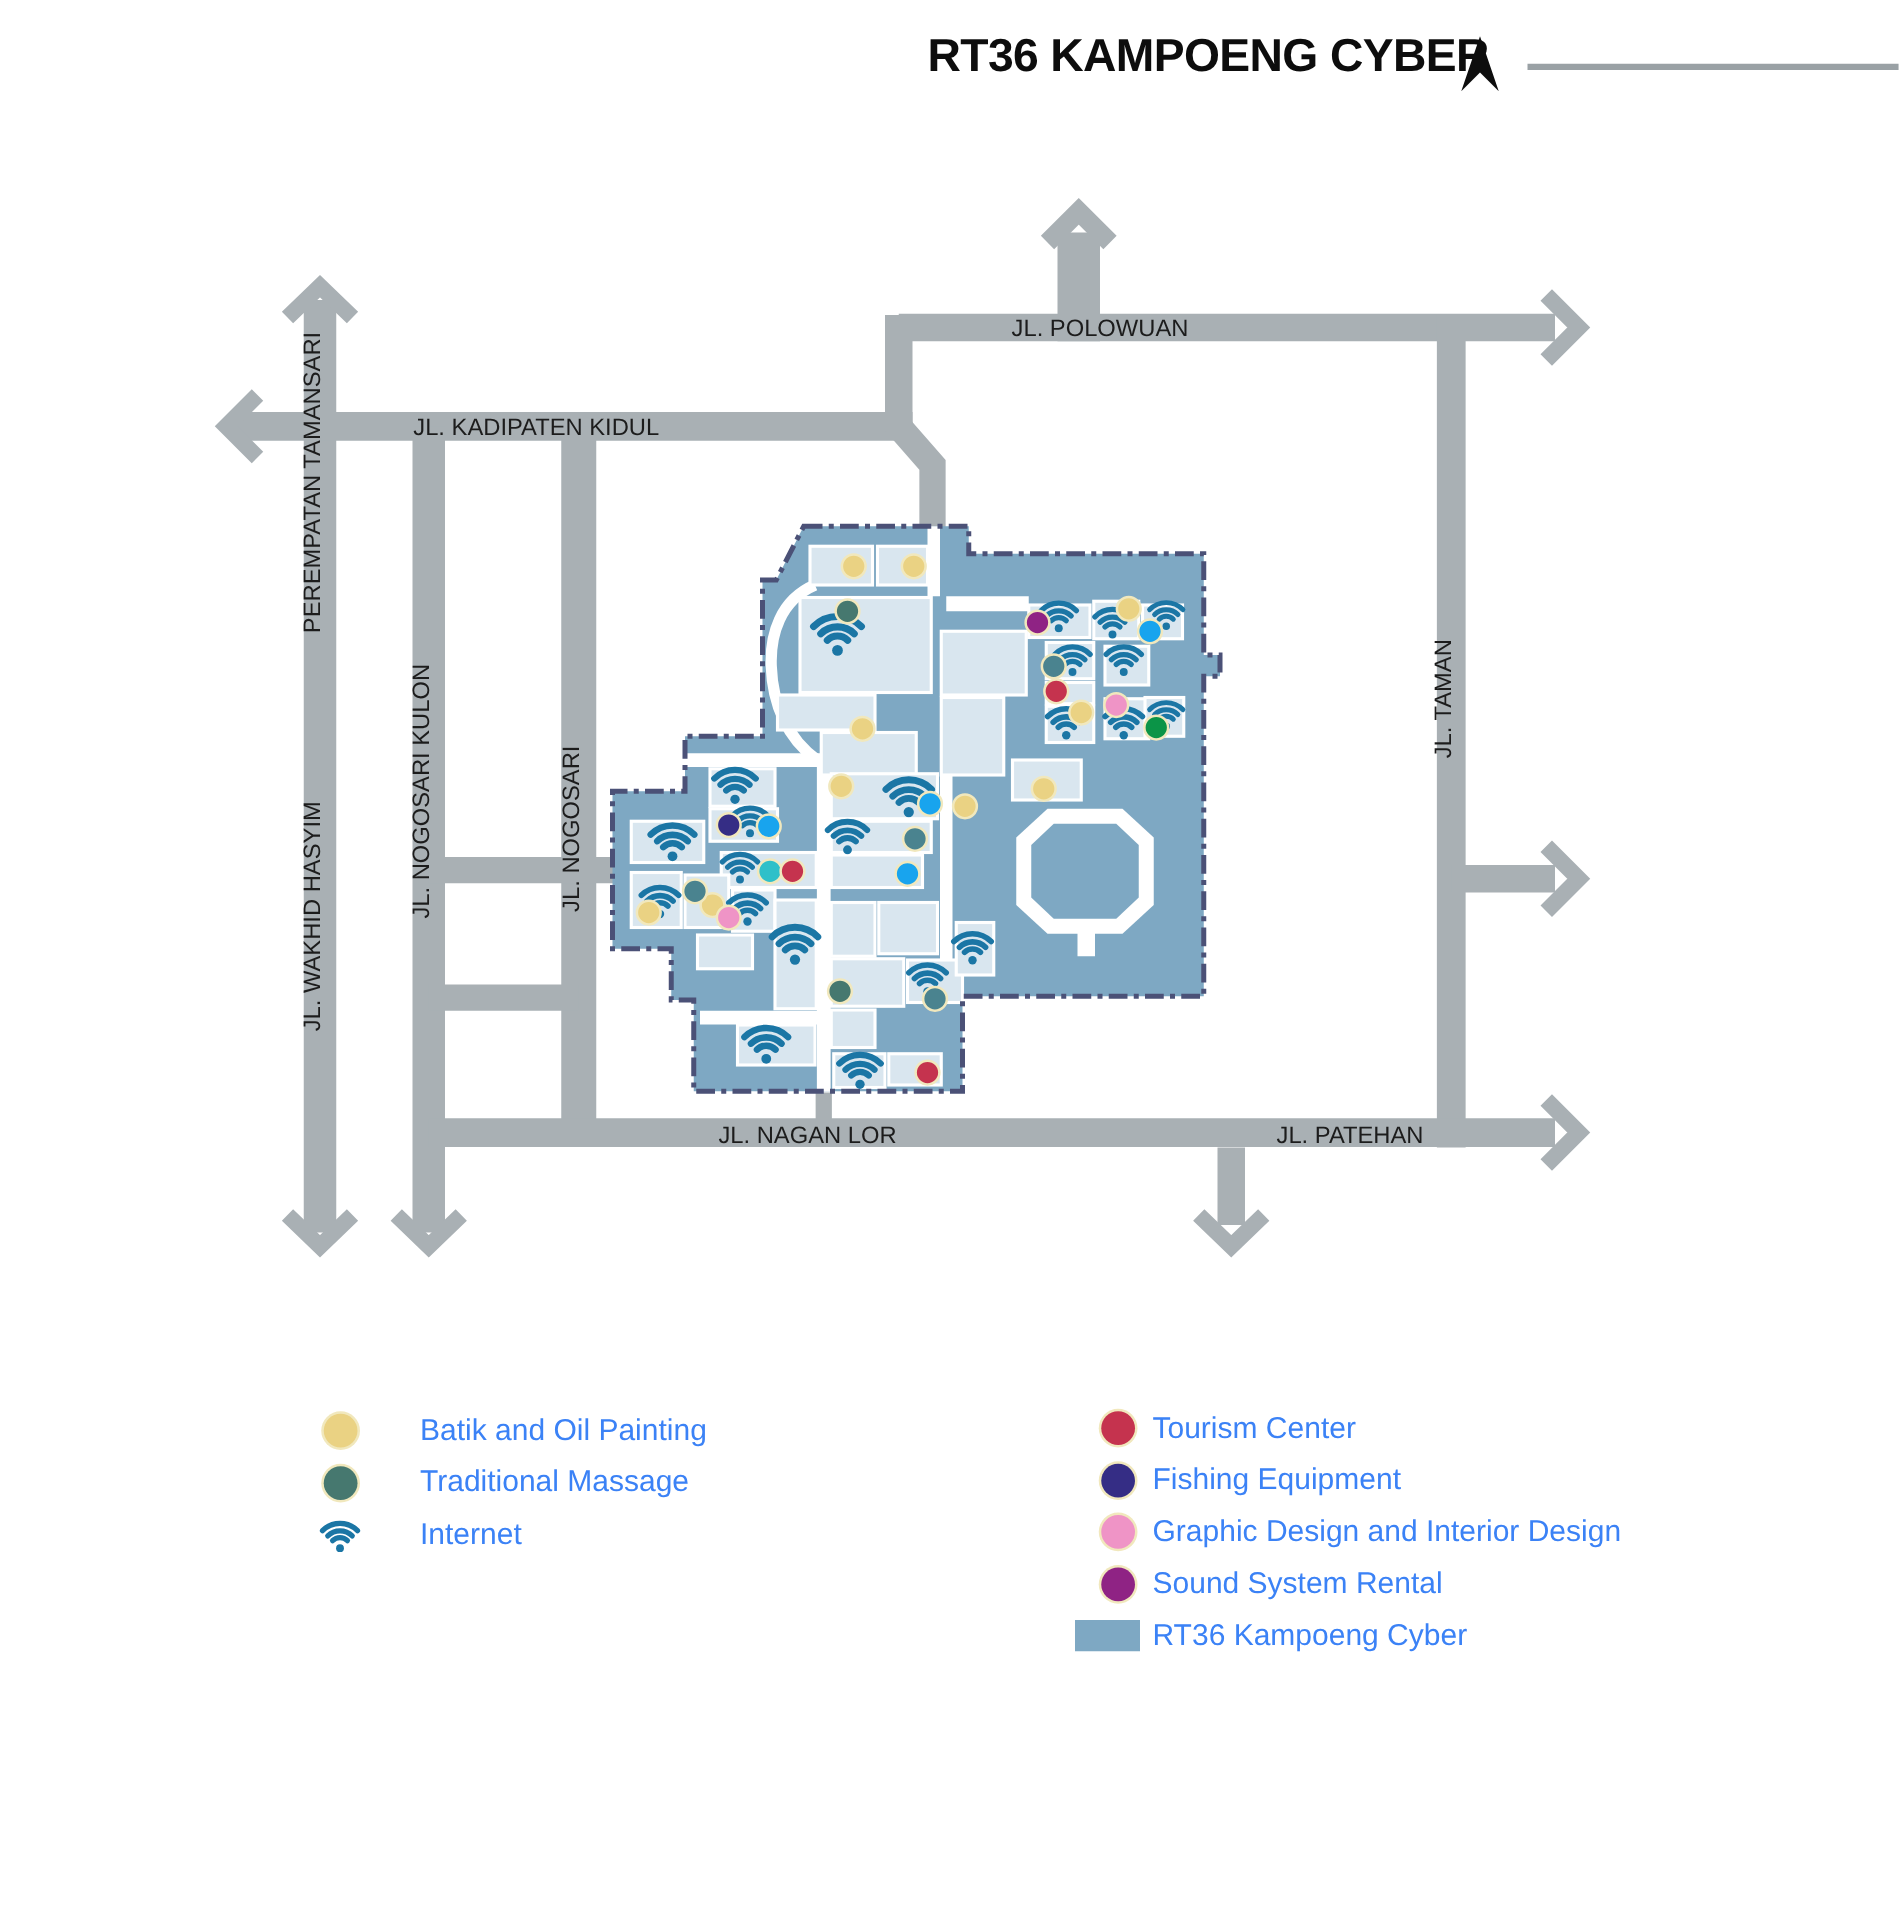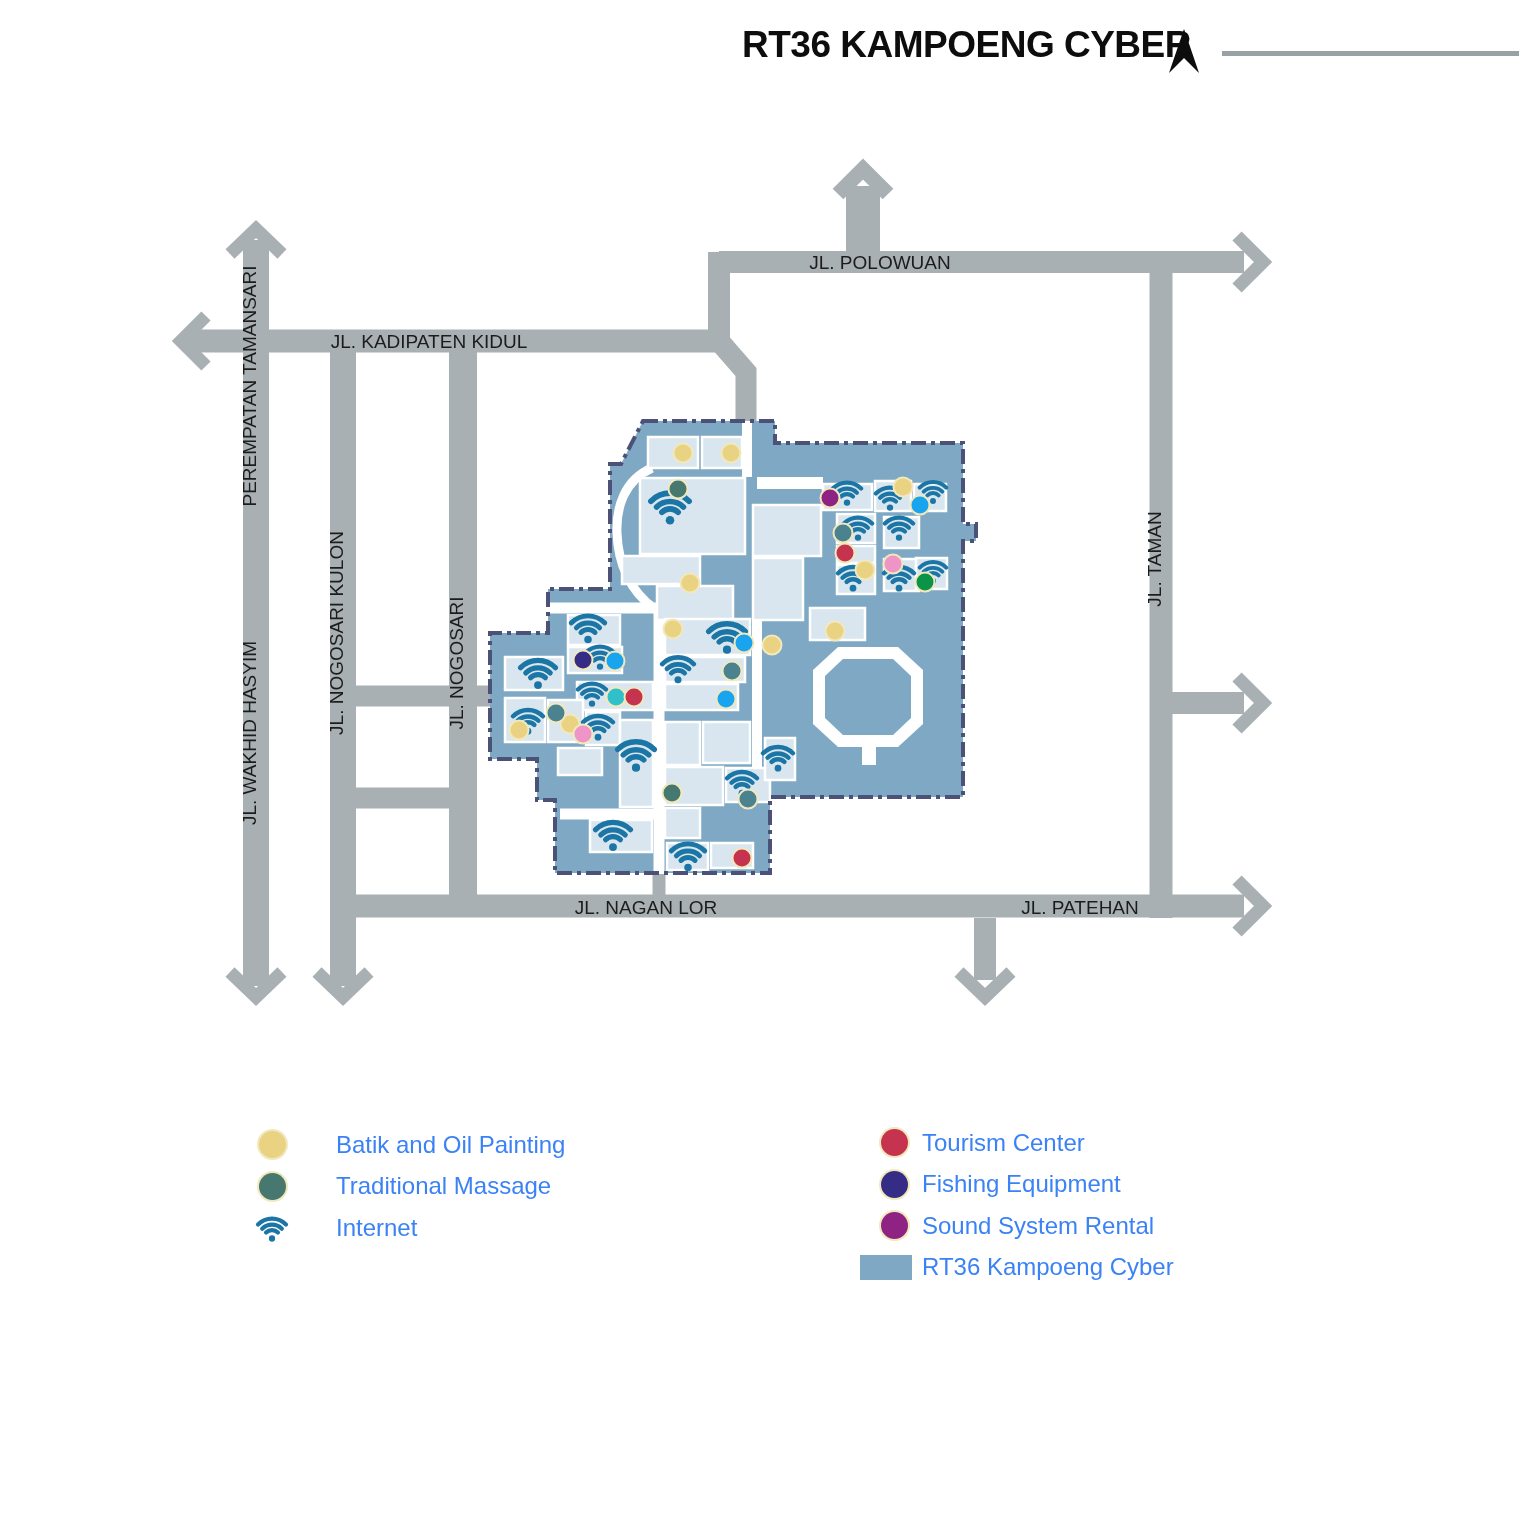--- a/index.html
+++ b/index.html
@@ -255,20 +255,26 @@
       <span class="lg-label">Tourism Center</span>
     </div>
 
     <div class="lg-item">
       <span class="lg-ic">
           <span class="lg-dot" style="background: rgb(53, 45, 133);"></span>
         </span>
       <span class="lg-label">Fishing Equipment</span>
     </div>
 
+    <div class="lg-item">
+      <span class="lg-ic">
+          <span class="lg-dot" style="background: rgb(239, 148, 198);"></span>
+        </span>
+      <span class="lg-label">Graphic Design and Interior Design</span>
+    </div>
 
     <div class="lg-item">
       <span class="lg-ic">
           <span class="lg-dot" style="background: rgb(143, 35, 132);"></span>
         </span>
       <span class="lg-label">Sound System Rental</span>
     </div>
 
 
     <div class="lg-item">

